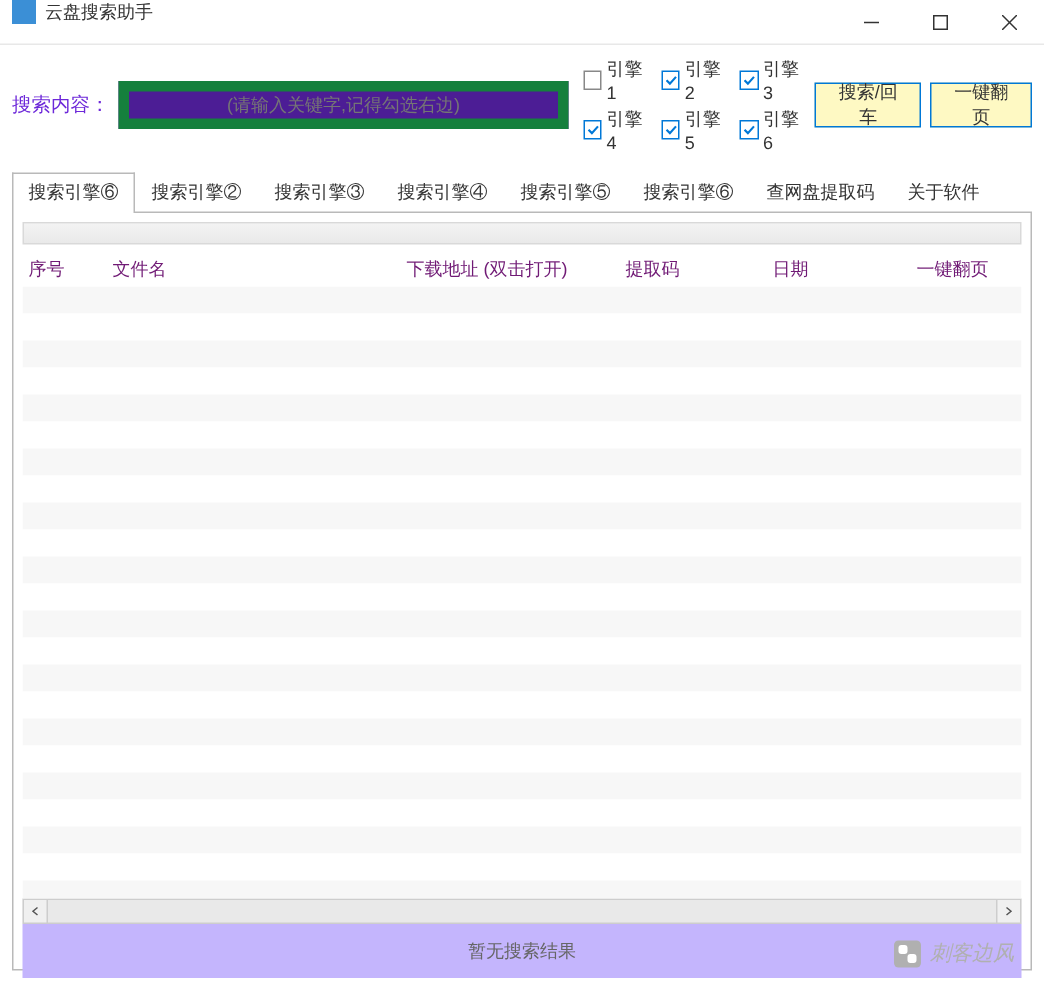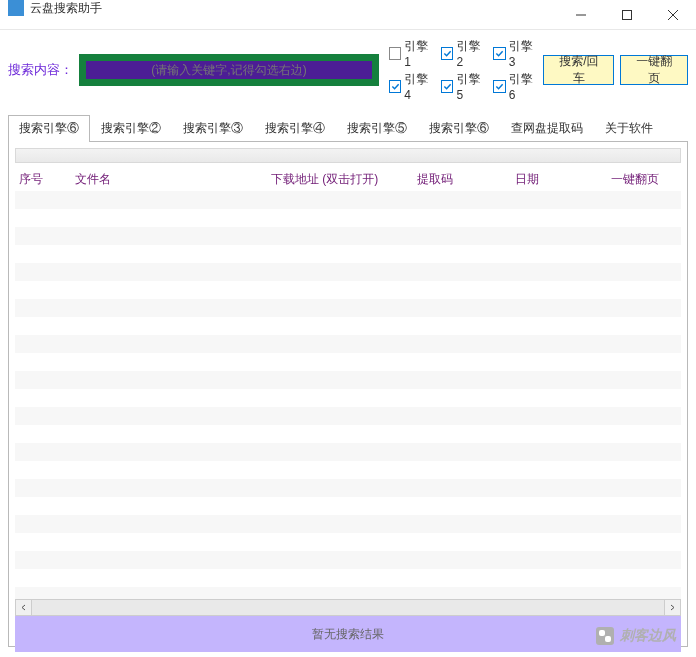--- a/index.html
+++ b/index.html
@@ -29,21 +29,21 @@
 .thead { display: flex; height: 24px; align-items: center; }
 .th { font-size: 12px; color: #701a75; padding: 0 4px; border-right: 0; }
 .tbody { height: 408px; overflow: hidden; }
 .trow { height: 18px; }
 .trow:nth-child(odd) { background: #f7f7f7; }
 .trow:nth-child(even) { background: #fff; }
 .hscroll { display: flex; height: 17px; align-items: stretch; margin-top: 0; }
 .hscroll .arrow { width: 17px; background: #f0f0f0; border: 1px solid #cdcdcd; display: flex; align-items: center; justify-content: center; }
 .hscroll .track { flex: 1; background: #e9e9e9; border-top: 1px solid #cdcdcd; border-bottom: 1px solid #cdcdcd; }
 .result-footer { height: 36px; background: #c4b5fd; display: flex; align-items: center; justify-content: center; font-size: 12px; color: #666; margin-top: 0; }
-.watermark { position: absolute; right: 20px; bottom: 12px; display: flex; align-items: center; gap: 6px; font-size: 14px; color: #b0b0b0; font-style: italic; font-weight: bold; }
+.watermark { position: absolute; right: 20px; bottom: 12px; display: flex; align-items: center; gap: 6px; font-size: 14px; color: #b0b0b0; font-style: italic; }
 .wm-icon { width: 18px; height: 18px; border-radius: 3px; background: #b0b0b0; position: relative; }
 .wm-icon::before, .wm-icon::after { content: ""; position: absolute; background: #fff; border-radius: 2px; }
 .wm-icon::before { width: 6px; height: 6px; left: 3px; top: 3px; }
 .wm-icon::after { width: 6px; height: 6px; right: 3px; bottom: 3px; }
 </style>
 </head>
 <body>
 
 <div class="titlebar">
   <span class="app-icon"></span>

